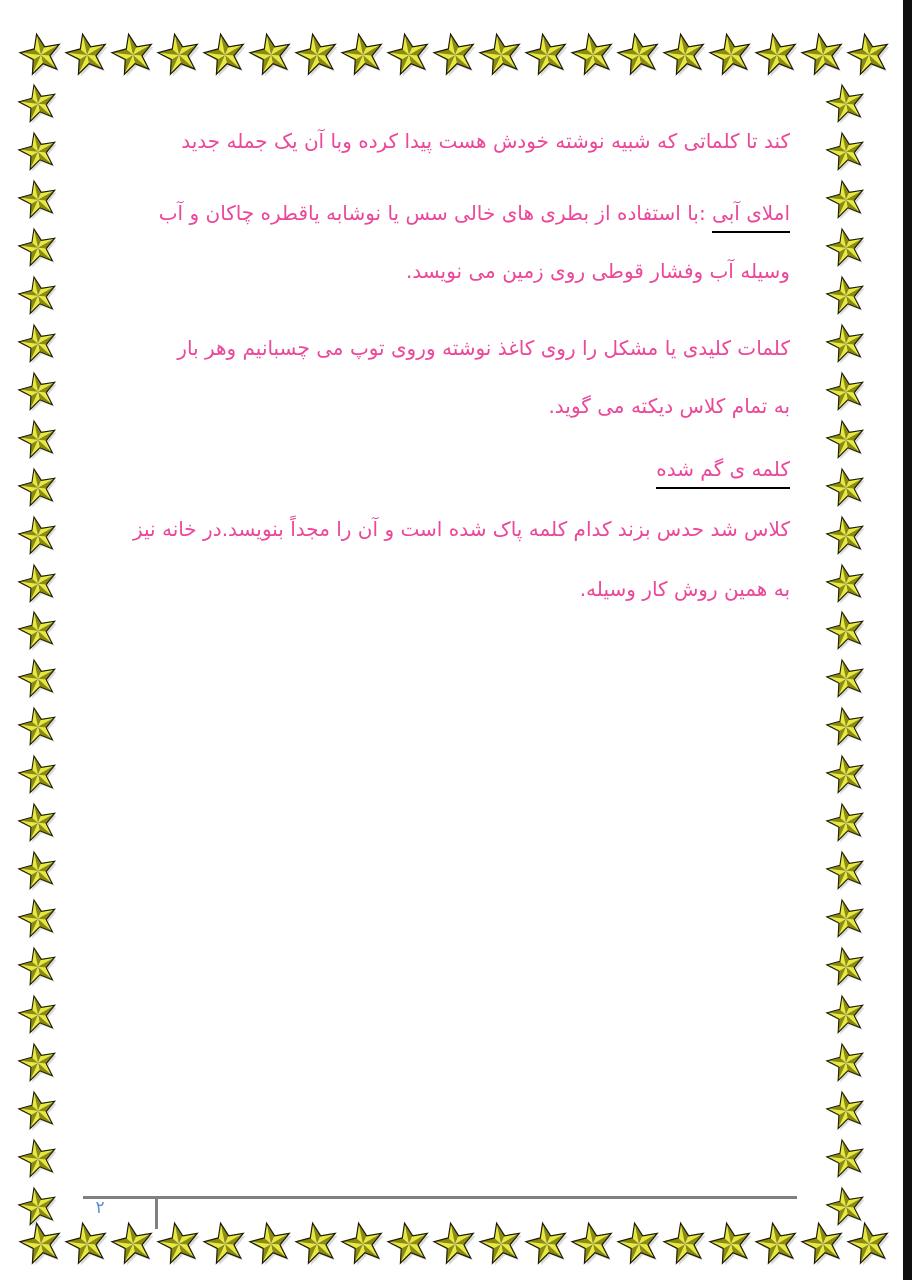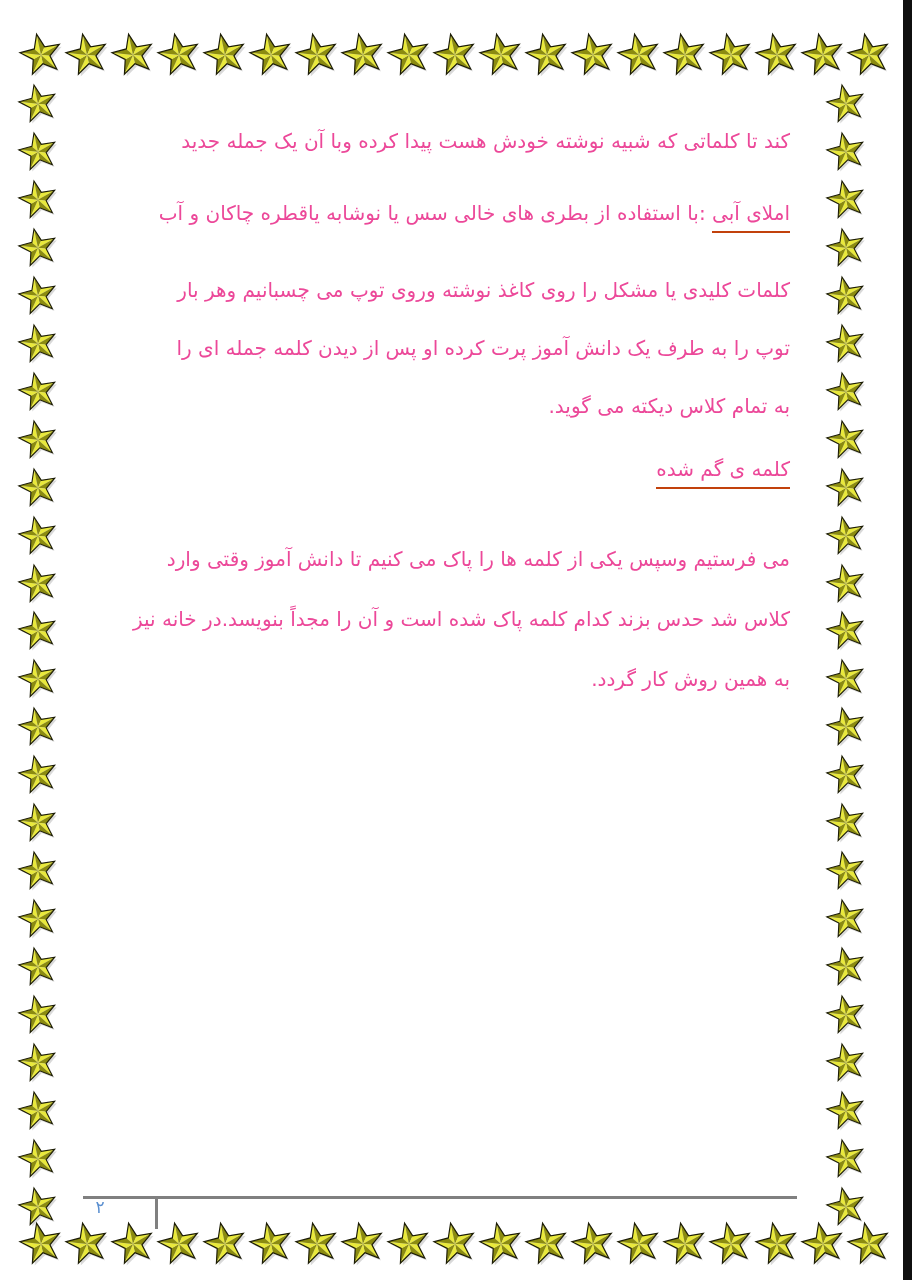--- a/index.html
+++ b/index.html
@@ -31,21 +31,21 @@
   
   .content{
     position:absolute;top:112px;left:90px;right:122px;
     direction:rtl;text-align:right;
     color:#ec4899;
     font-size:20px;
   }
   .line{line-height:58px;white-space:nowrap;}
   .u{
     display:inline-block;line-height:normal;
-    border-bottom:2px solid #c2410c;padding-bottom:6px;
+    border-bottom:2px solid #000000;padding-bottom:6px;
   }
   
   .footer-line-h{
     position:absolute;left:83px;top:1196px;width:714px;height:3px;
     background:#808080;
   }
   .footer-line-v{
     position:absolute;left:155px;top:1196px;width:3px;height:33px;
     background:#808080;
   }
@@ -1274,33 +1274,32 @@
       </svg>
     </div>
 
   <div class="content">
 
     <div class="line">کند تا کلماتی که شبیه نوشته خودش هست پیدا کرده وبا آن یک جمله جدید</div>
 
     <div class="line" style="margin-top:14px">
       <span class="u">املای آبی</span><span> :با استفاده از بطری های خالی سس یا نوشابه یاقطره چاکان و آب</span>
     </div>
+    <div class="line">وسیله آب وفشار قوطی روی زمین می نویسد.</div>
 
 
     <div class="line" style="margin-top:19px">کلمات کلیدی یا مشکل را روی کاغذ نوشته وروی توپ می چسبانیم وهر بار</div>
-    <div class="line">توپ را به طرف یک دانش آموز پرت کرده او پس از دیدن کلمه جمله ای را</div>
     <div class="line">به تمام کلاس دیکته می گوید.</div>
 
     <div class="line" style="margin-top:5px">
       <span class="u">کلمه ی گم شده</span>
     </div>
 
-    <div class="line" style="margin-top:32px">می فرستیم وسپس یکی از کلمه ها را پاک می کنیم تا دانش آموز وقتی وارد</div>
     <div class="line" style="margin-top:2px">کلاس شد حدس بزند کدام کلمه پاک شده است و آن را مجداً بنویسد.در خانه نیز</div>
-    <div class="line" style="margin-top:2px">به همین روش کار گردد.</div>
+    <div class="line" style="margin-top:2px">به همین روش کار وسیله.</div>
 
   </div>
 
   <div class="footer-line-h" style="background: rgb(128, 128, 128);"></div>
   <div class="footer-line-v" style="background: rgb(128, 128, 128);"></div>
   <div class="page-number" style="color: rgb(90, 143, 208);">۲</div>
 
 </div>
 
 </body></html>

